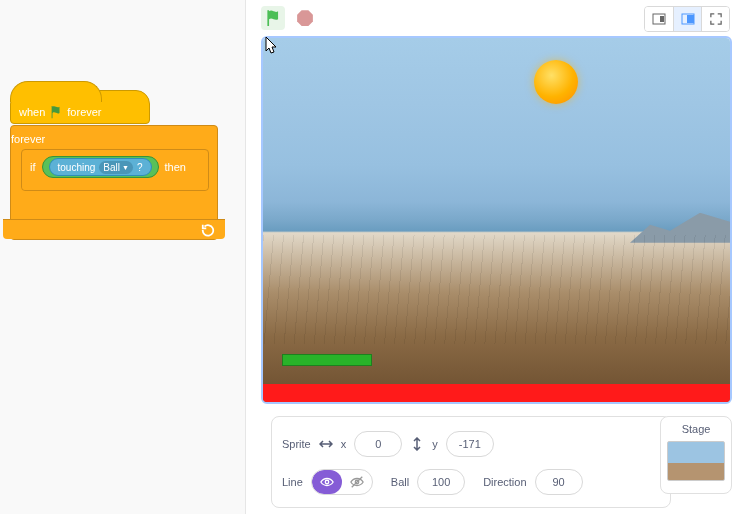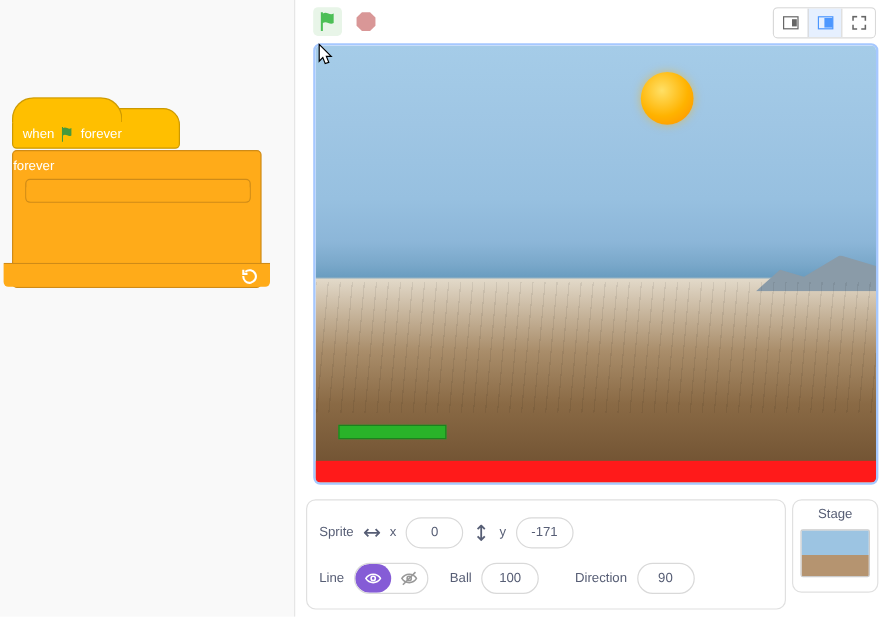--- a/index.html
+++ b/index.html
@@ -72,21 +72,21 @@
     background:#8a9ba8; clip-path:polygon(0 100%,20% 40%,40% 60%,70% 0,100% 30%,100% 100%);}
   .sun{ position:absolute; left:58%; top:6%; width:44px; height:44px; border-radius:50%;
     background: radial-gradient(circle at 40% 35%, #ffe066 0%, #ffb300 55%, #ff8c00 100%);
     box-shadow: 0 0 8px rgba(255,180,0,0.5);}
   .deck-lines{ position:absolute; left:0; right:0; top:54%; height:30%;
     background: repeating-linear-gradient(95deg, rgba(0,0,0,0.07) 0 1px, transparent 1px 10px);}
   .paddle{ position:absolute; left:4%; bottom:10%; width:90px; height:12px; background:#29b329; border:1px solid #1e801e;}
   .red-line{ position:absolute; left:0; right:0; bottom:0; height:18px; background:#ff1a1a;}
 
   
-  .info{ position:absolute; left:255px; top:416px; width:400px; height:92px;
+  .info{ position:absolute; left:271px; top:416px; width:400px; height:92px;
     border:1px solid #e0e0e0; border-radius:8px; background:#fff; padding:8px 10px;
     font-size:11px; color:#575e75;}
   .row{ display:flex; align-items:center; gap:8px; height:38px;}
   .pill-input{ border:1px solid #d9d9d9; border-radius:14px; height:26px; padding:0 10px;
     font-size:11px; color:#575e75; background:#fff; text-align:center; outline:none;}
   .wname{ width:90px; text-align:left;}
   .wnum{ width:48px;}
   .ax-ico{ width:14px; height:14px; display:inline-flex;}
   .toggle-group{ display:flex; border:1px solid #d9d9d9; border-radius:14px; overflow:hidden; height:26px;}
   .tgl{ width:30px; display:flex; align-items:center; justify-content:center;}
@@ -112,20 +112,34 @@
           </svg>
       </span>
       <span>forever</span>
     </div>
 
     <div class="cblock forever">
       <span>forever</span>
       <div class="forever-body">
 
         <div class="cblock ifblock">
+          <div class="ifrow">
+            <span>if</span>
+            <span class="hex">
+              <span class="sens-pill">
+                <span>touching</span>
+                <span class="dropdown-box">
+                  <span>Ball</span>
+                  <span class="tri">▼</span>
+                </span>
+                <span>?</span>
+              </span>
+            </span>
+            <span>then</span>
+          </div>
           <div class="if-tail"></div>
         </div>
 
       </div>
       <div class="forever-tail">
         <span class="loop-arrow">
           <svg viewBox="0 0 16 16">
               <path d="M2 8a6 6 0 1 0 2-4" stroke-width="2"></path>
               <path d="M2 2v4h4" stroke-width="2"></path>
             </svg>
@@ -217,21 +231,21 @@
       <div class="tgl">
         <svg viewBox="0 0 16 16" fill="none" stroke="#999" stroke-width="1.5">
             <path d="M1 8s2.5-4 7-4 7 4 7 4-2.5 4-7 4-7-4-7-4z"></path>
             <circle cx="8" cy="8" r="2"></circle>
             <line x1="2" y1="14" x2="14" y2="2"></line>
           </svg>
       </div>
     </div>
     <span style="margin-left:10px">Ball</span>
     <input class="pill-input wnum" value="100" style="">
-    <span style="margin-left:22px">Direction</span>
+    <span style="margin-left:10px">Direction</span>
     <input class="pill-input wnum" value="90" style="">
   </div>
 </div>
 
 <div class="stage-panel">
   <span>Stage</span>
   <div class="stage-thumb"></div>
 </div>
 
 </body></html>

